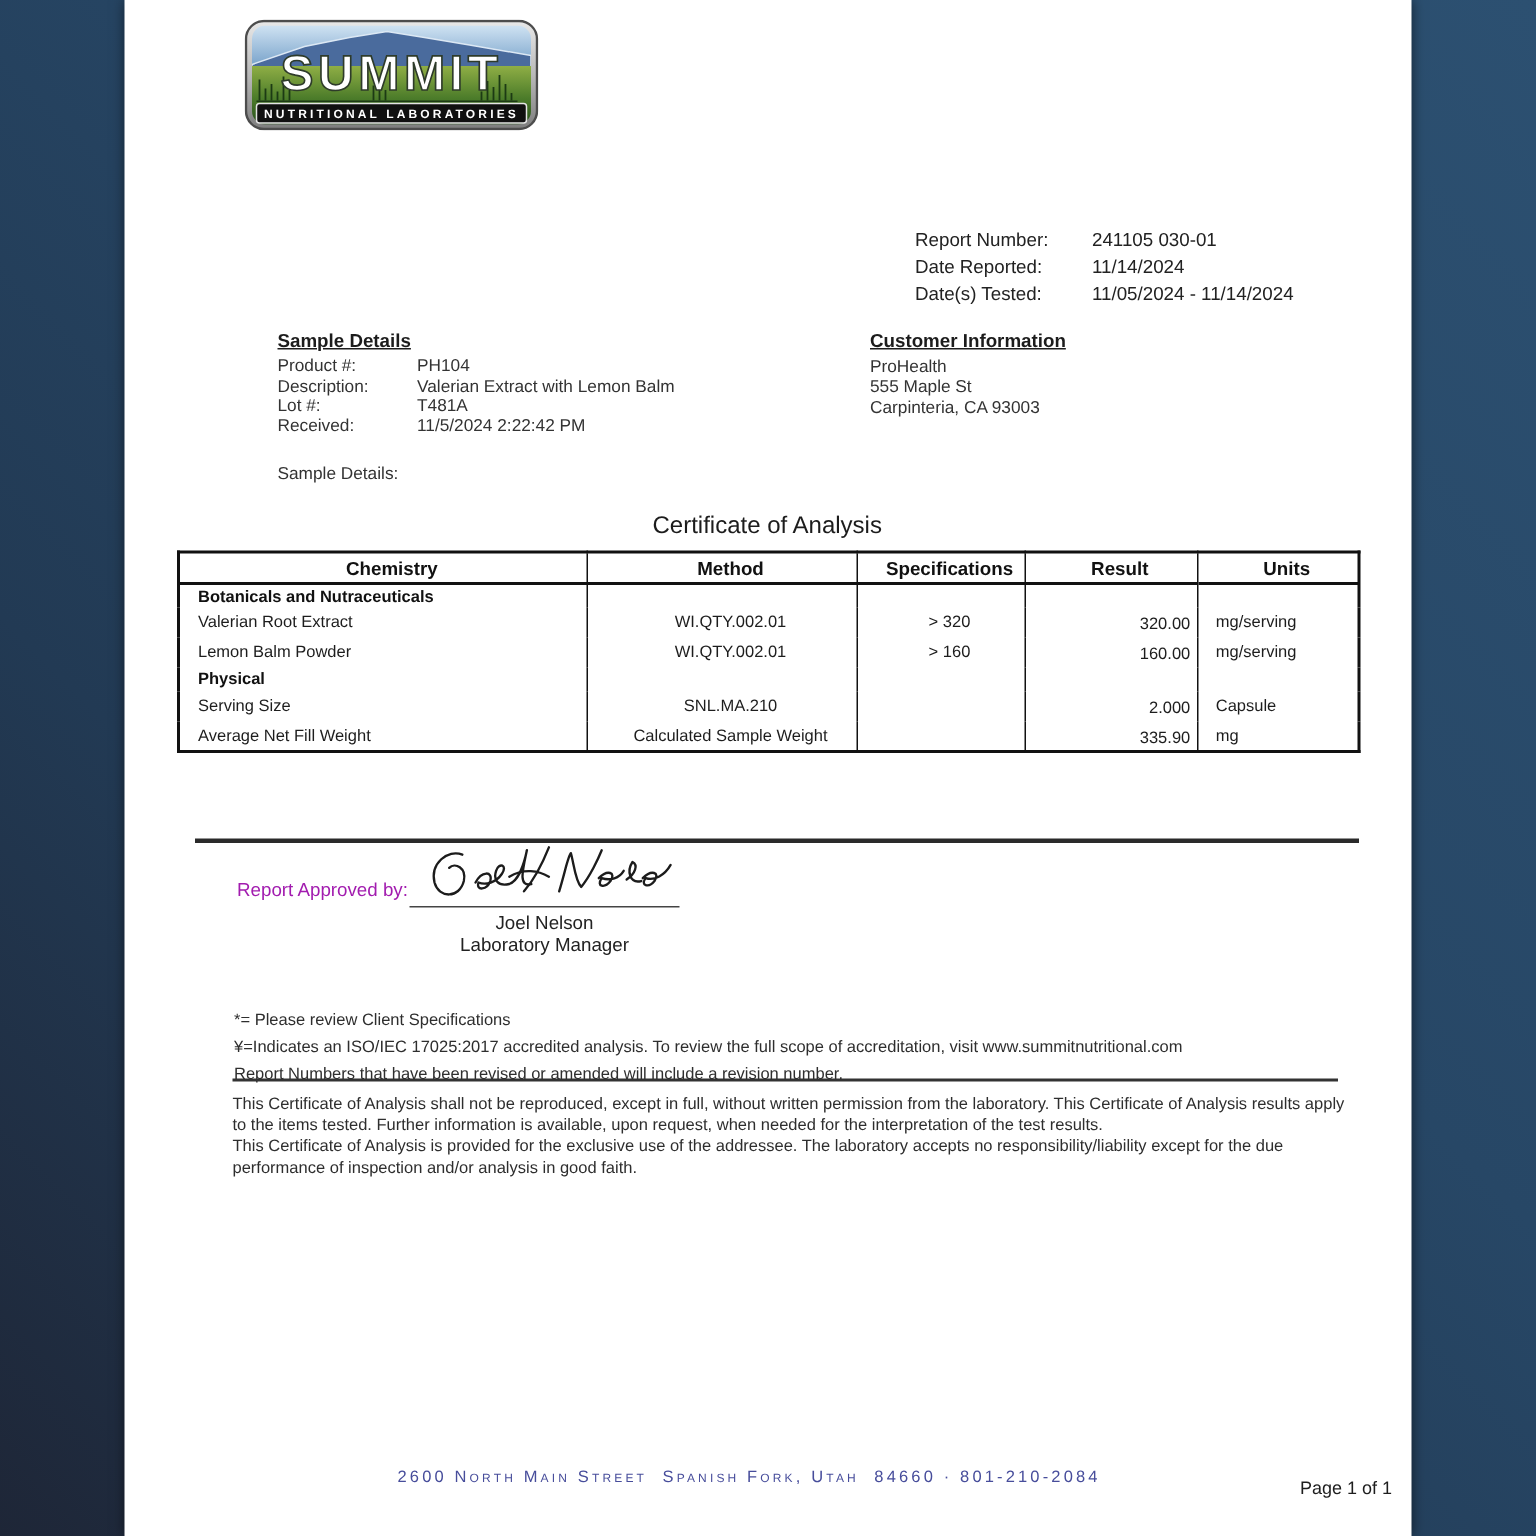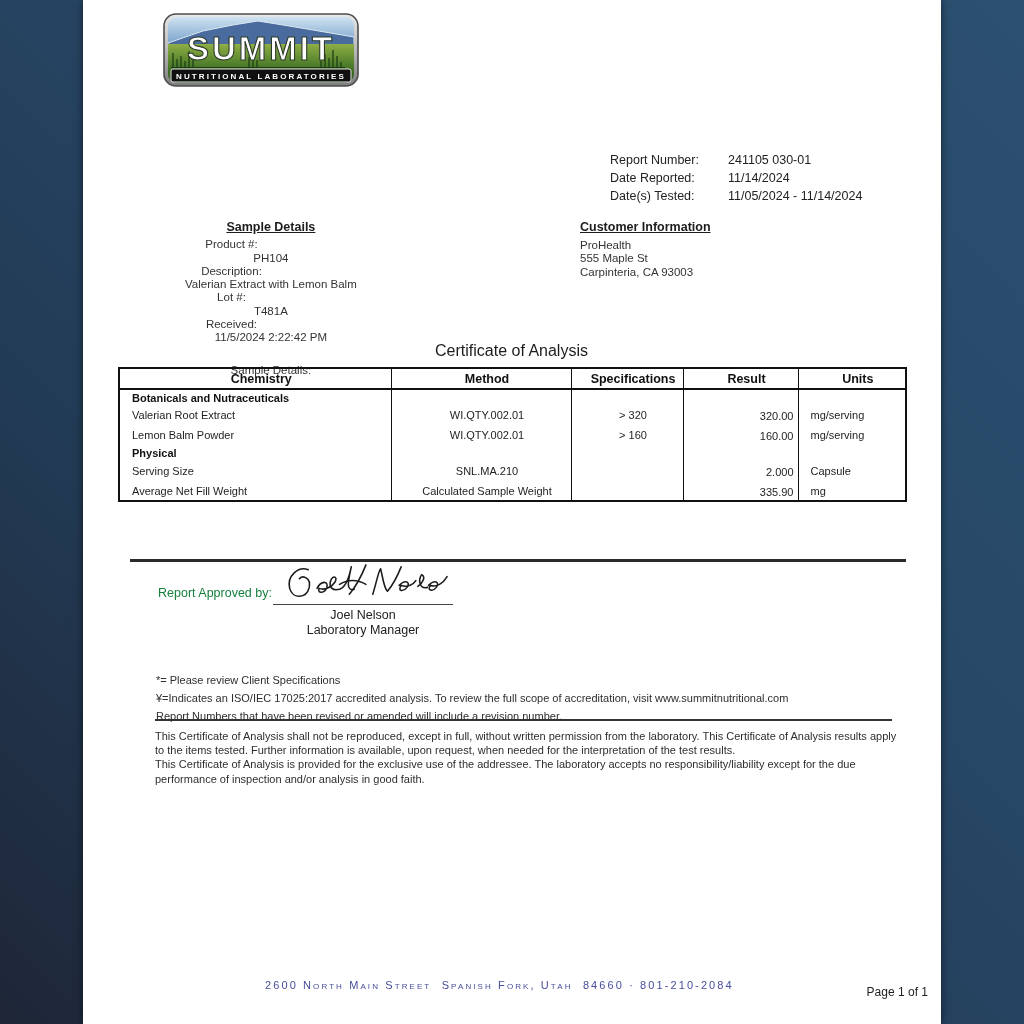--- a/index.html
+++ b/index.html
@@ -16,22 +16,22 @@
   
   .logo { position:absolute; left:80px; top:13px; width:196px; height:74px; }
   
   .lab-info { position:absolute; left:80px; top:90px; font-size:11px; line-height:14.4px; color:#3a3a3a; }
   
   .report-info { position:absolute; left:497px; top:151px; font-size:12.5px; line-height:18px; color:#222; }
   .report-info .row { display:flex;margin-left:30px; }
   .report-info .lbl { width:118px; }
   
   .blk-heading { font-size:12.5px; font-weight:700; text-decoration:underline; color:#1c1c1c; margin-bottom:4px; }
-  .sample-details { position:absolute; left:102px; top:221px; font-size:11.5px; line-height:13.3px; color:#333;text-align:center; }
-  .sample-details .row { display:flex;flex-direction:column; }
+  .sample-details { position:absolute; left:102px; top:221px; font-size:11.5px; line-height:13.3px; color:#333; }
+  .sample-details .row { display:flex; }
   .sample-details .lbl { width:93px; }
   .sample-extra { margin-top:19px; }
   .customer-info { position:absolute; left:497px; top:221px; font-size:11.5px; line-height:13.5px; color:#333; }
   
   .coa-title { position:absolute; left:35px; top:342px; width:787px; text-align:center; font-size:16px; font-weight:500; color:#1c1c1c; }
   .coa-table { position:absolute; left:35px; top:367px; width:787px; border-collapse:collapse; table-layout:fixed; }
   .coa-table th, .coa-table td { border-left:1px solid #111; border-right:1px solid #111;padding-left:12px; }
   .coa-table { border:2px solid #111; }
   .coa-table th {
     font-size:12.5px; font-weight:700; text-align:center; color:#111;
@@ -44,21 +44,21 @@
   .c-method, .c-spec { text-align:center; }
   .c-result { font-size:8.5px; text-align:right; vertical-align:top; padding:2px 4px 0 0; color:#222; }
   .c-units { text-align:left; padding-left:7px; }
   tr.rt-data td { height:20px; }
   tr.rt-section td { height:16px; }
   tr.rt-section .c-chem { font-weight:700; font-size:11px; color:#111; }
   
   .rule-thick { position:absolute; left:47px; top:559px; width:776px; height:3px; background:#2a2a2a; }
   .rule-thin  { position:absolute; left:72px; top:719px; width:737px; height:2px; background:#333; }
   
-  .approval-label { position:absolute; left:75px; top:586px; font-size:12.5px; color:#15803d; }
+  .approval-label { position:absolute; left:75px; top:586px; font-size:12.5px; color:#a21caf; }
   .signature-block { position:absolute; left:190px; top:560px; width:180px; }
   .signature-svg { display:block; width:180px; height:45px; border-bottom:1.5px solid #444; }
   .approver { position:absolute; left:190px; top:608px; width:180px; text-align:center; font-size:12.5px; line-height:14.5px; color:#222; }
   
   .footnotes { position:absolute; left:73px; top:671px; font-size:11px; line-height:18px; color:#2e2e2e; }
   .disclaimer { position:absolute; left:72px; top:729px; width:742px; font-size:11px; line-height:14.2px; color:#2e2e2e; }
   
   .footer-address {
     position:absolute; left:182px; top:979px; font-size:11px; font-weight:500;
     letter-spacing:2.1px; color:#474d9b; font-variant:small-caps; white-space:pre;

